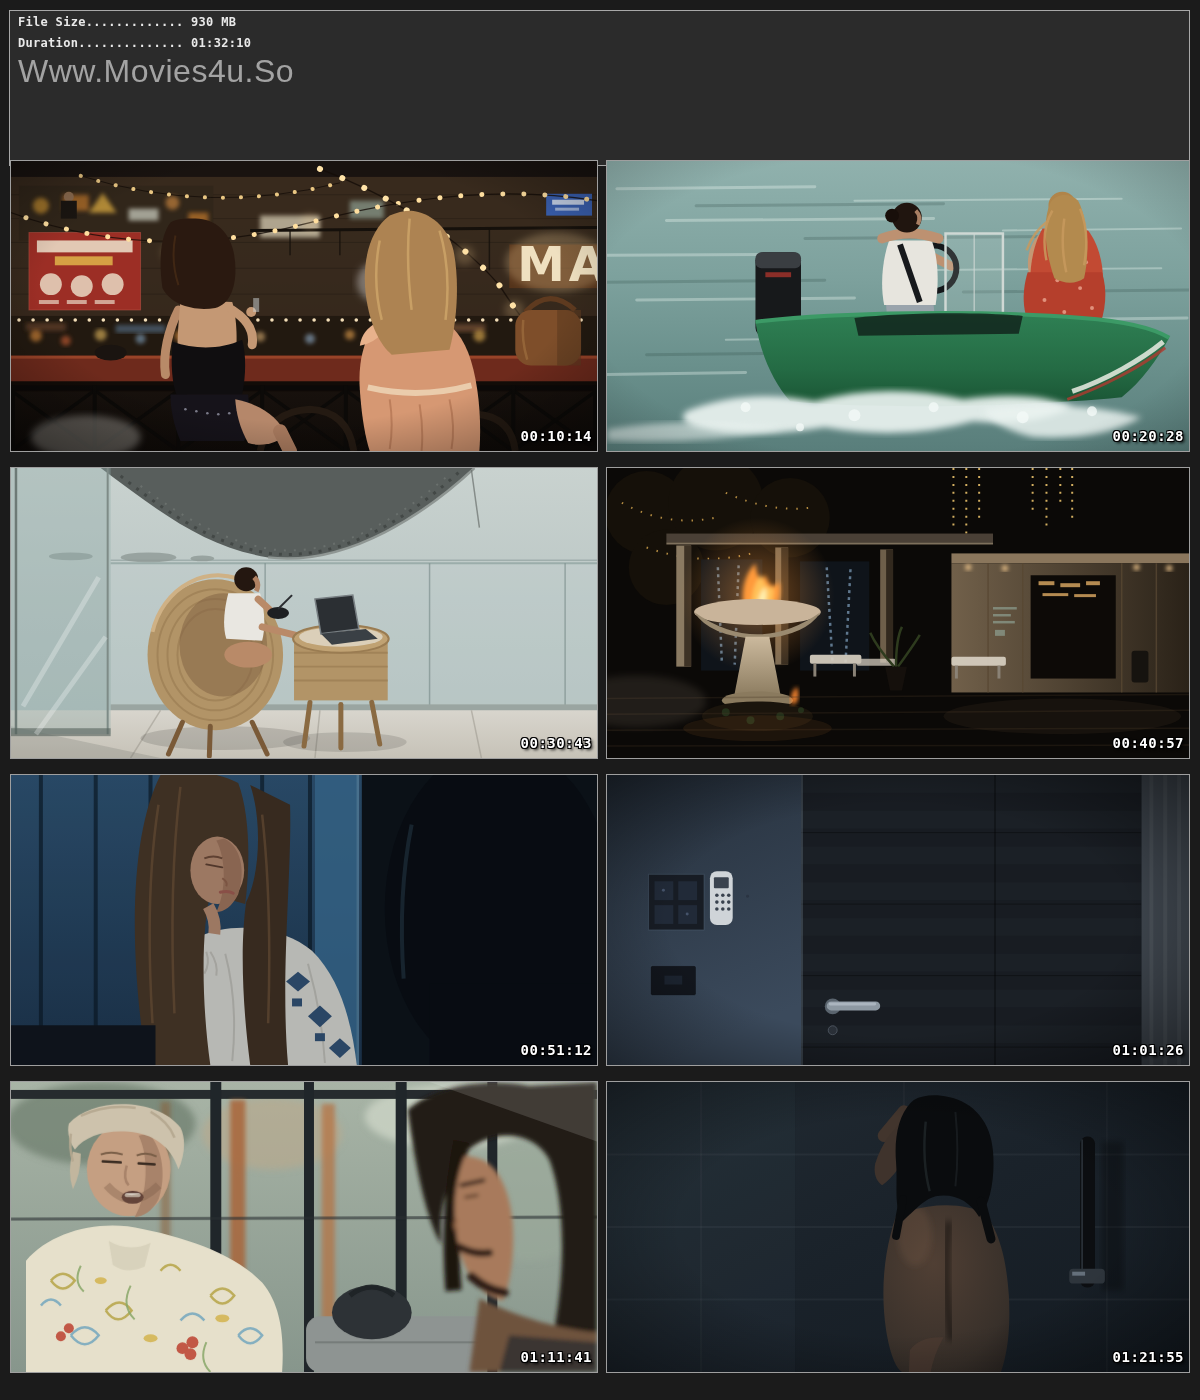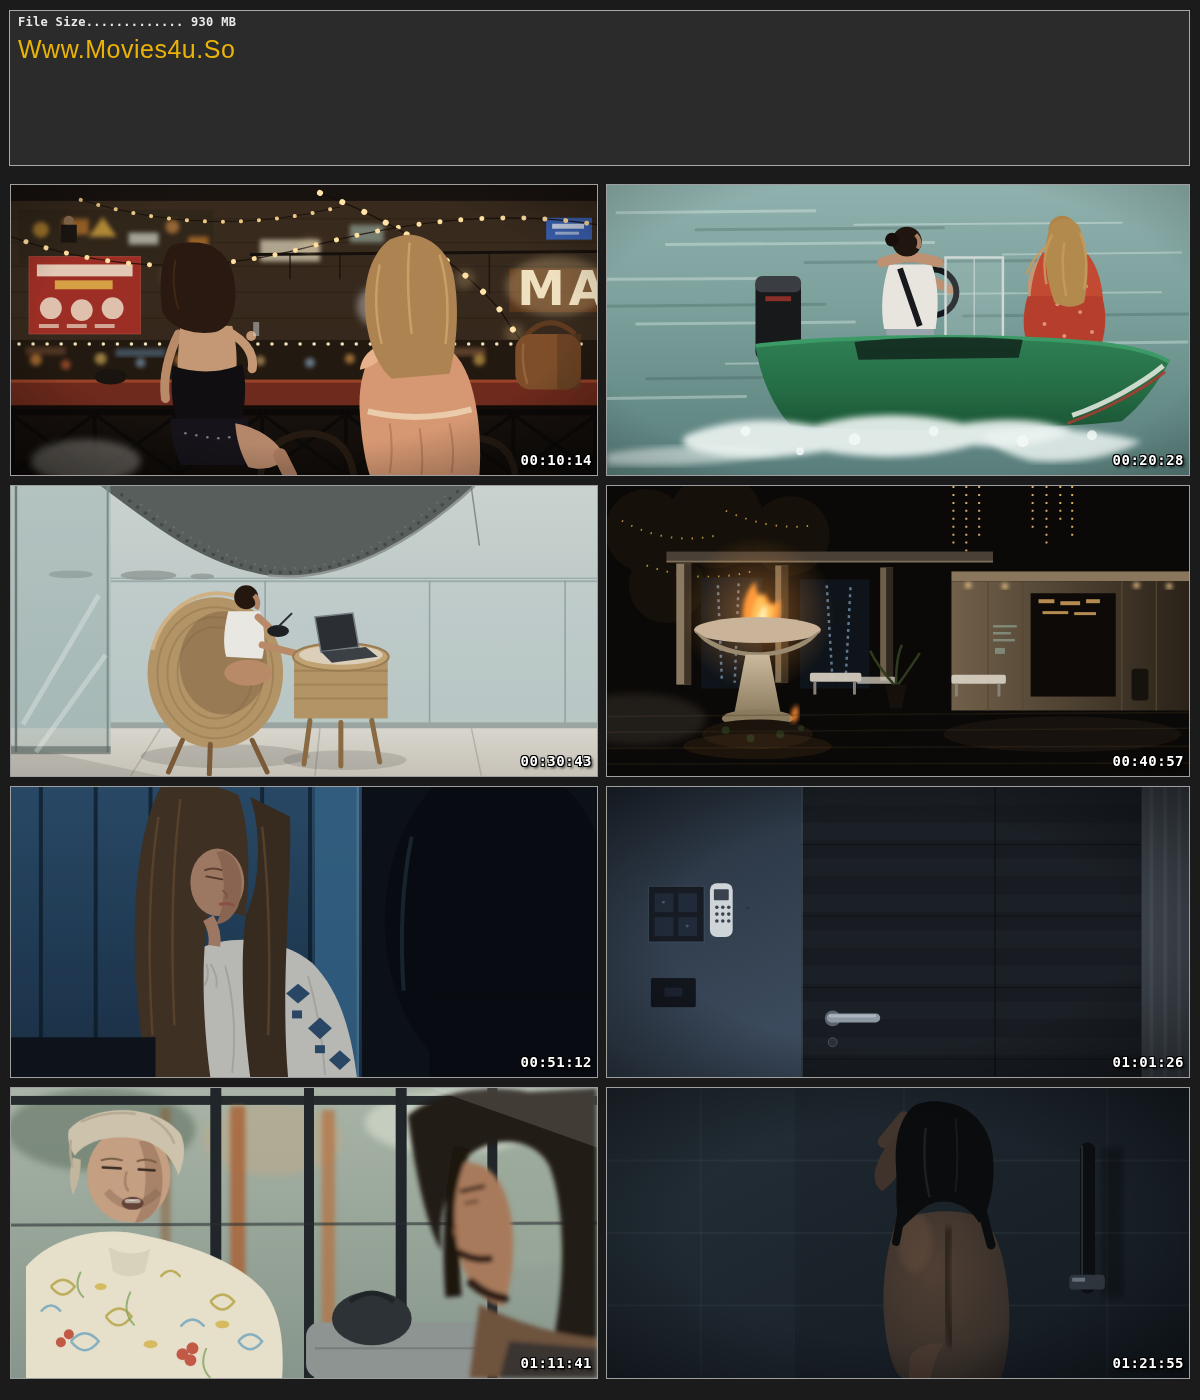--- a/index.html
+++ b/index.html
@@ -2,37 +2,38 @@
 <html><head>
 <meta charset="utf-8">
 <style>
   html,body{margin:0;padding:0;background:#101010;}
   .page{position:relative;width:1200px;height:1400px;background:#1b1b1b;overflow:hidden;
         font-family:"DejaVu Sans Mono",monospace;}
   .header-box{position:absolute;left:9px;top:10px;width:1181px;height:156px;box-sizing:border-box;
         background:#2b2b2b;border:1px solid #a8a8a8;padding:4px 0 0 8px;}
   .meta-line{height:21.4px;line-height:21.4px;font:bold 12px "DejaVu Sans Mono",monospace;
         color:#e9e9e9;white-space:pre;letter-spacing:0.3px;}
-  .watermark{font-family:"Liberation Sans",sans-serif;font-size:25px;line-height:26px;
-        color:#eab308;letter-spacing:0.5px;}
-  .grid{position:absolute;left:10px;top:184px;width:1180px;
-        display:grid;grid-template-columns:588px 584px;grid-auto-rows:292px;gap:9px 8px;}
+  .watermark{font-family:"Liberation Sans",sans-serif;font-size:32px;line-height:26px;
+        color:#a3a3a3;letter-spacing:0.5px;}
+  .grid{position:absolute;left:10px;top:160px;width:1180px;
+        display:grid;grid-template-columns:588px 584px;grid-auto-rows:292px;gap:15px 8px;}
   .thumb{position:relative;box-sizing:border-box;border:1px solid #9f9f9f;background:#000;overflow:hidden;}
   .thumb svg{display:block;width:100%;height:100%;}
   .tstamp{position:absolute;right:5px;bottom:7px;font:bold 14px "DejaVu Sans Mono",monospace;
         color:#ffffff;letter-spacing:0.5px;
         text-shadow:-1px -1px 0 #000,1px -1px 0 #000,-1px 1px 0 #000,1px 1px 0 #000,2px 2px 3px rgba(0,0,0,.95);}
 </style>
 </head>
 <body>
 
 <div class="page">
 
   <div class="header-box">
     <div class="meta-line">File Size............. 930 MB</div>
+    <div class="meta-line">Duration.............. 01:32:10</div>
     <div class="watermark">Www.Movies4u.So</div>
   </div>
 
   <div class="grid">
 
     <div class="thumb">
       <svg viewBox="0 0 588 292" preserveAspectRatio="none">
         <defs>
           <linearGradient id="s1bg" x1="0" y1="0" x2="0" y2="1">
             <stop offset="0" stop-color="#33261b"></stop>

